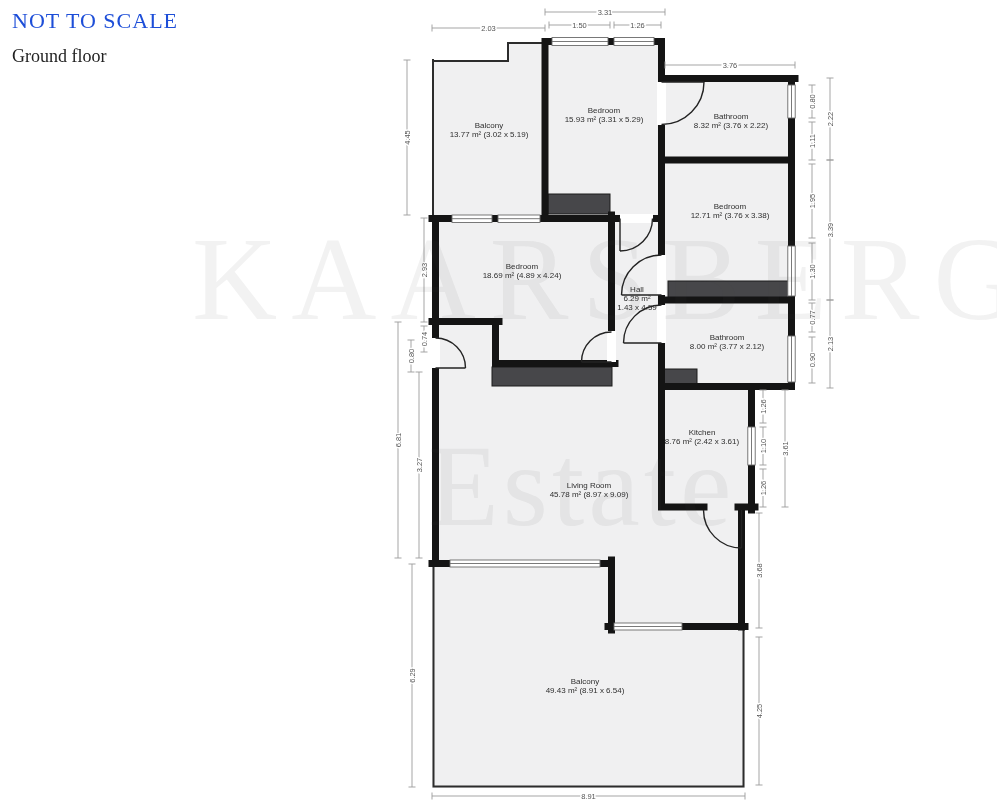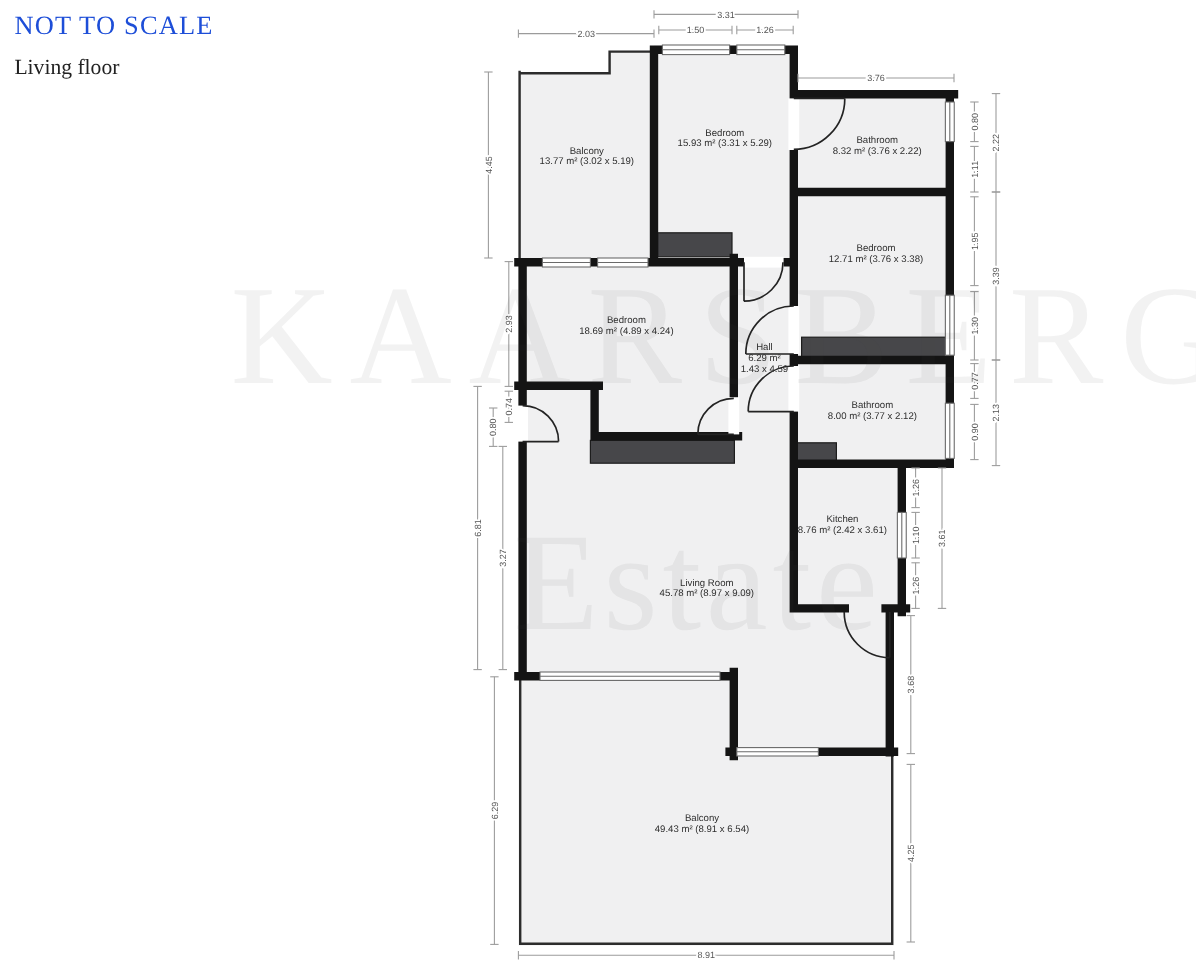--- a/index.html
+++ b/index.html
@@ -301,16 +301,16 @@
           <text x="759" y="711" dy="2.6" transform="rotate(-90 759 711)">4.25</text>
         </g>
       </g>
   </svg>
 
   <div id="wm1" class="wm">KAARSBERG</div>
   <div id="wm2" class="wm">Estate</div>
 
   <div id="header">
     <div id="not-to-scale">NOT TO SCALE</div>
-    <div id="ground-floor">Living floor</div>
+    <div id="ground-floor">Ground floor</div>
   </div>
 
 </div>
 
 </body></html>

